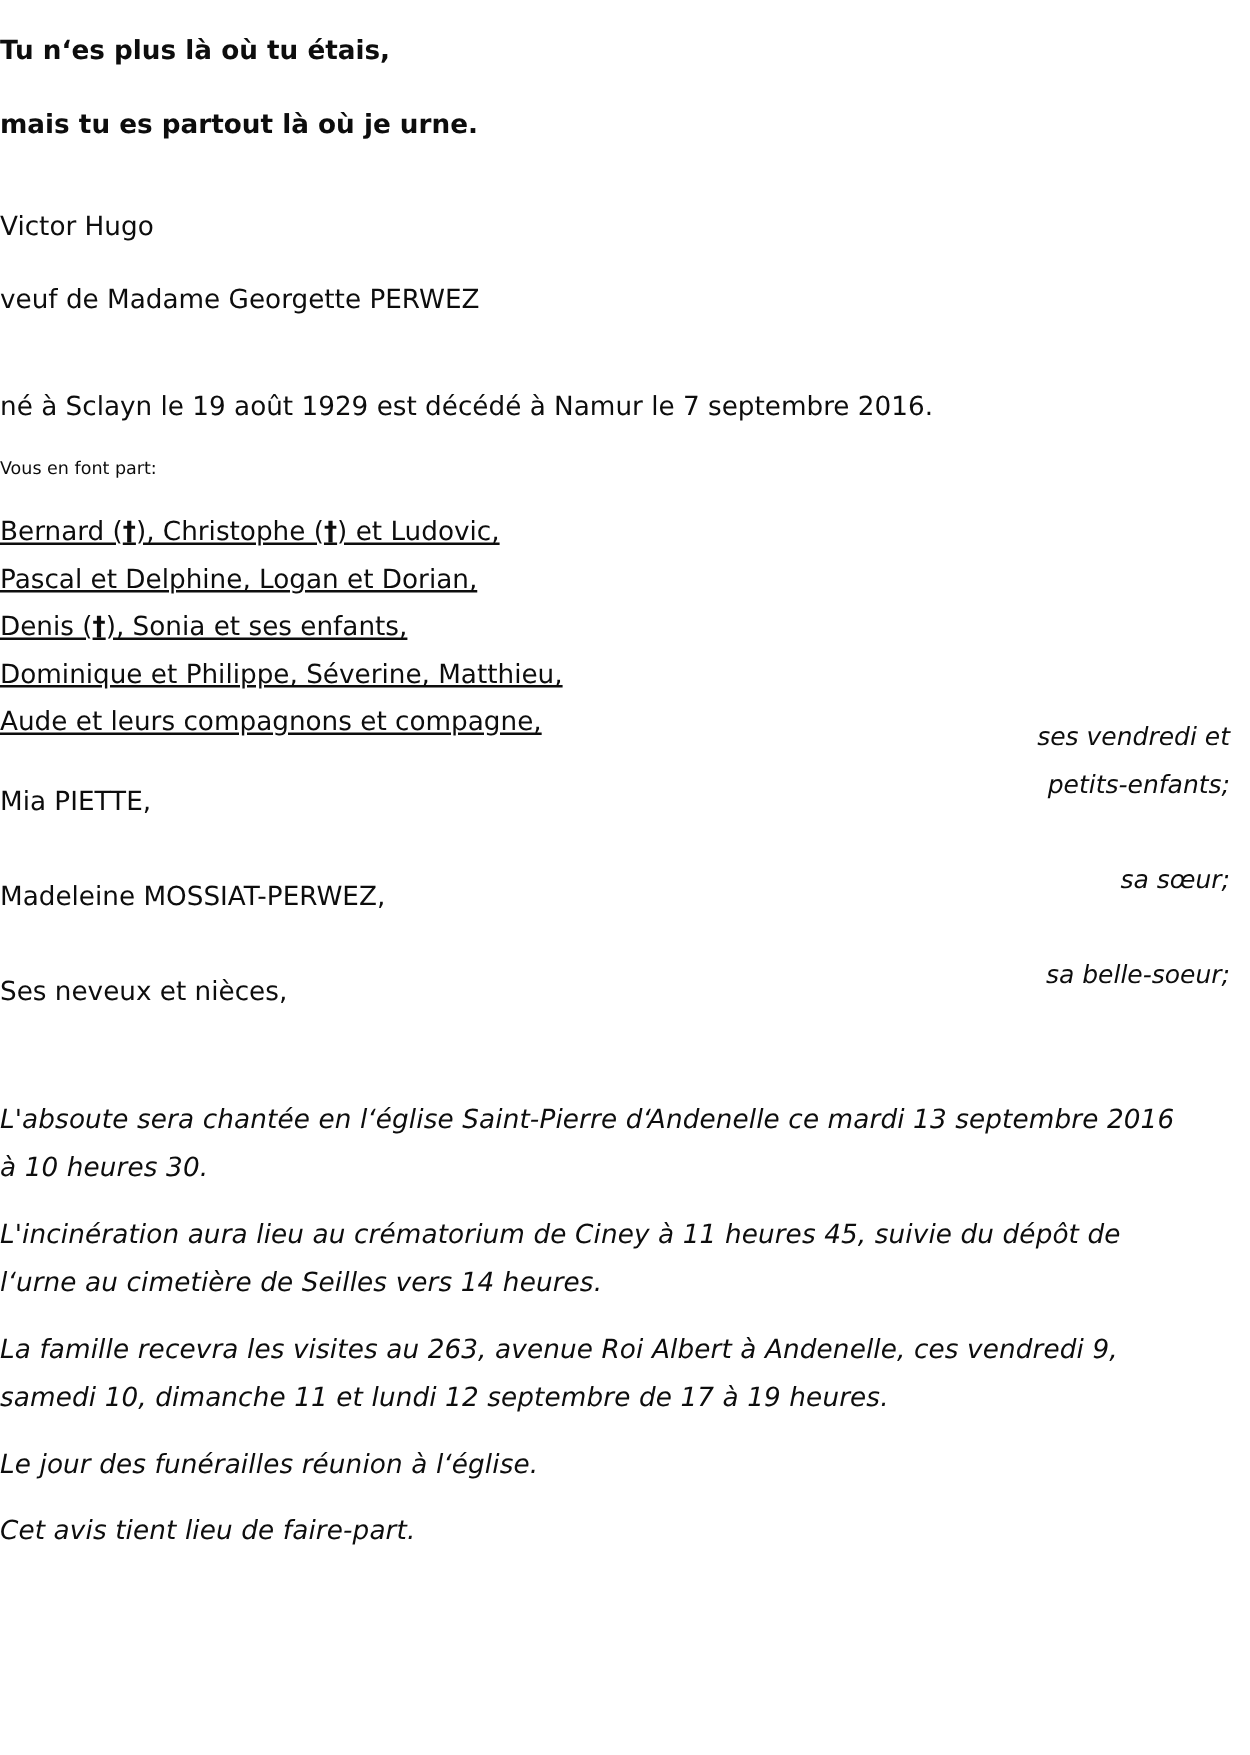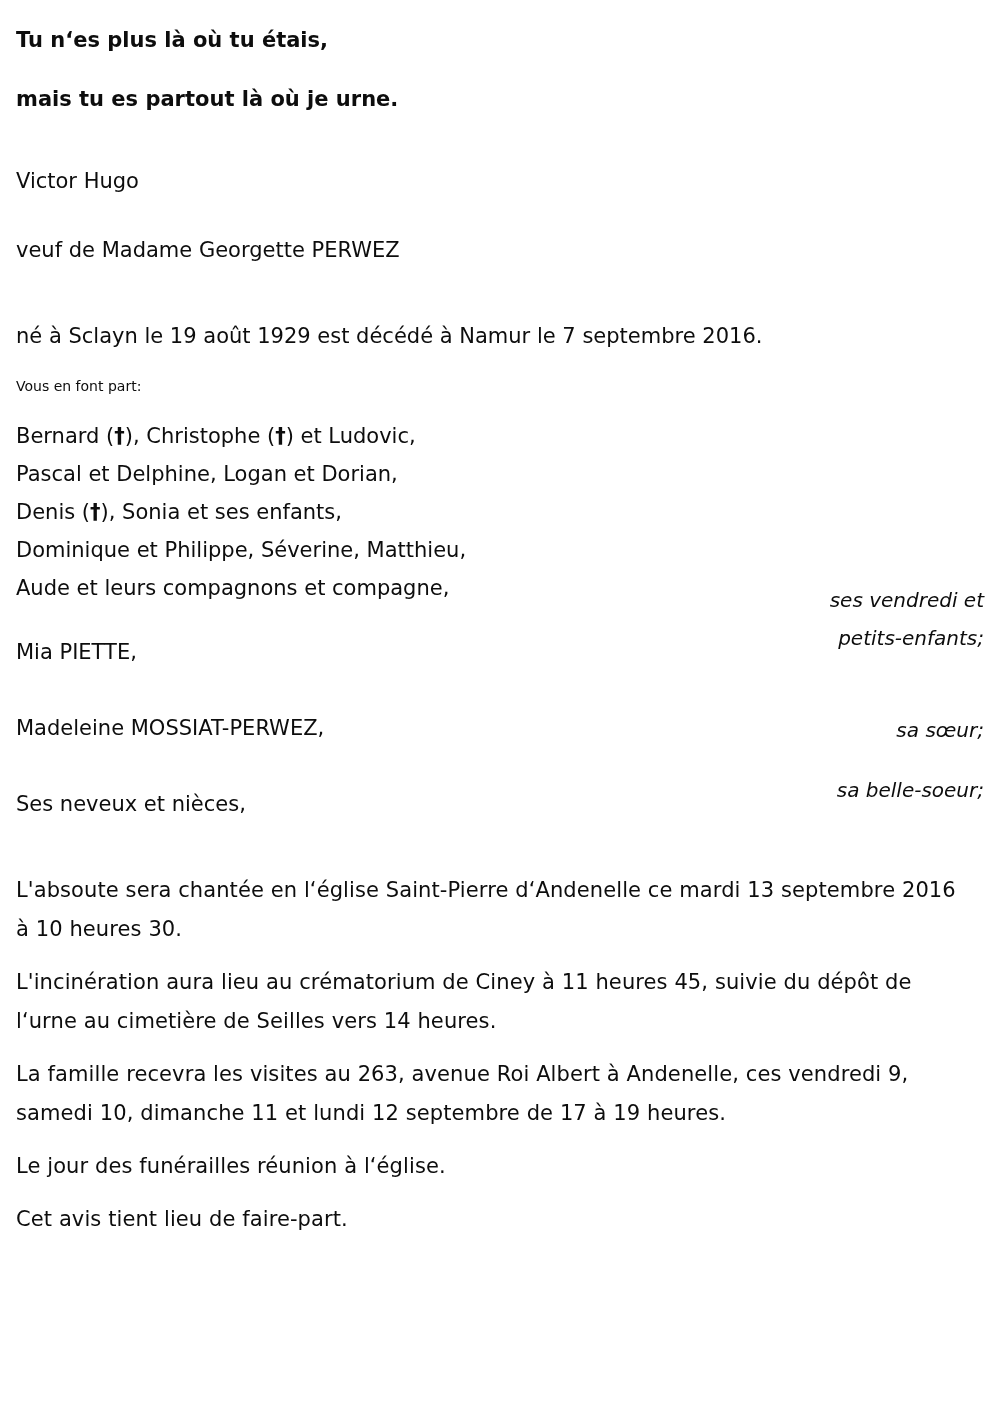--- a/index.html
+++ b/index.html
@@ -13,21 +13,21 @@
     height: 1404px;
     font-family: "DejaVu Sans", "Liberation Sans", sans-serif;
     color: #0d0d0d;
     -webkit-font-smoothing: antialiased;
   }
   .page {
     position: relative;
     width: 1000px;
     height: 1404px;
     box-sizing: border-box;
-    padding: 0 8px 0 16px;
+    padding: 0 8px 0 0;
     overflow: hidden;
   }
 
   
   .block {
     font-size: 21px;
     line-height: 38px;
     font-weight: 400;
     letter-spacing: 0.1px;
   }
@@ -52,76 +52,78 @@
   .deceased-name {
     font-weight: 700;
     font-size: 33px;
     line-height: 44px;
     margin-top: 38px;
     letter-spacing: 0.2px;
   }
   .spouse-line {
     font-size: 21px;
     line-height: 38px;
-    margin-top: 31px;
+    margin-top: 20px;
   }
   .birth-death {
     font-size: 21px;
     line-height: 38px;
     margin-top: 48px;
   }
   .announce-lead {
     font-size: 14px;
     line-height: 38px;
     margin-top: 12px;
   }
 
   
   .survivors {
     position: relative;
     margin-top: 12px;
   }
   .survivor-names {
     font-size: 21px;
     line-height: 38px;
+    text-decoration: underline;
   }
   .survivor-names .name-line {
     white-space: nowrap;
   }
   .dagger {
     font-weight: 700;
   }
 
   .relation {
     position: absolute;
     right: 8px;
     text-align: right;
     font-style: italic;
     font-size: 20px;
     line-height: 38px;
     white-space: nowrap;
   }
   .relation.children  { top: 164px; }
-  .relation.sister    { top: 294px; font-style: italic; }
+  .relation.sister    { top: 278px; font-style: italic; }
   .relation.sisinlaw  { top: 354px; text-align: center; }
 
   .kin-line {
     font-size: 21px;
     line-height: 38px;
   }
   .kin-mia       { margin-top: 26px; }
   .kin-madeleine { margin-top: 38px; }
   .kin-nephews   { margin-top: 38px; }
   .kin-families  { margin-top: 0; }
 
   
   .ceremony {
-    margin-top: 48px;
+    margin-top: 64px;
     font-size: 21px;
     line-height: 39px;
+    font-style: italic;
   }
   .ceremony p {
     margin: 0 0 14px 0;
     max-width: 940px;
   }
   .ceremony p:last-child {
     margin-bottom: 0;
   }
 </style>
 </head>

